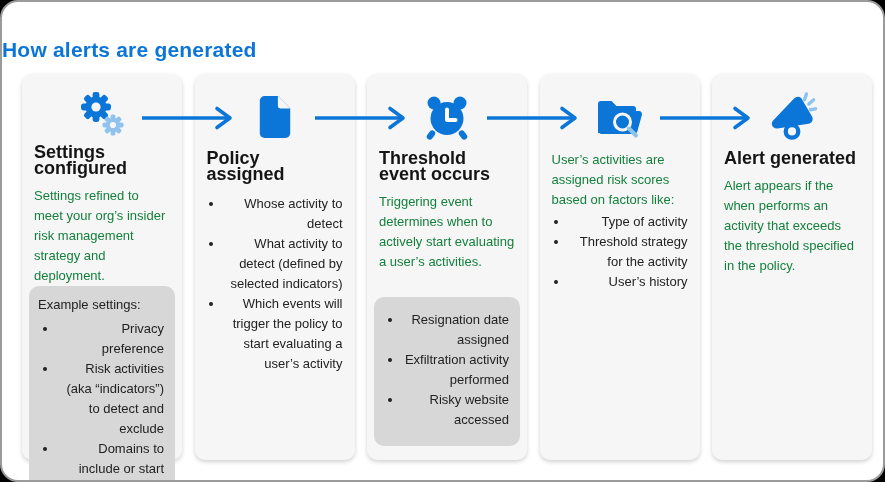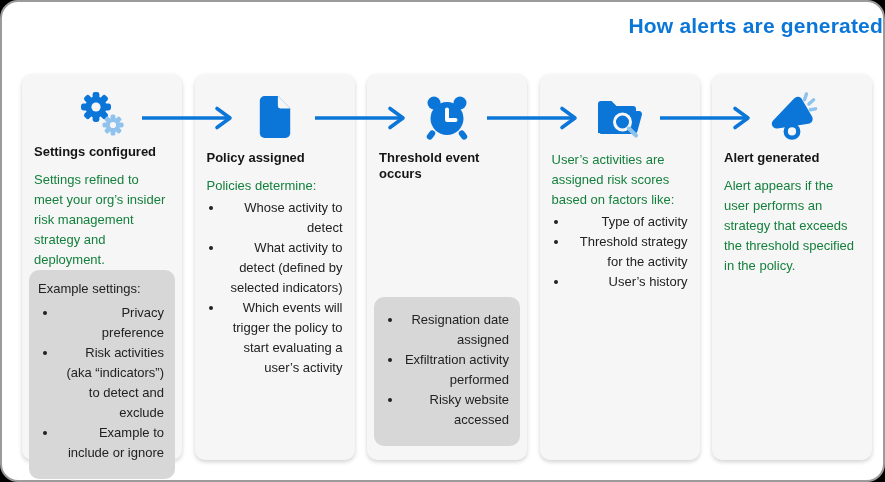--- a/index.html
+++ b/index.html
@@ -2,35 +2,35 @@
 <html><head>
 <meta charset="utf-8">
 <style>
   html, body { margin:0; padding:0; background:#000; }
   .frame {
     position:relative; width:885px; height:482px; box-sizing:border-box;
     background:#fff; border:2px solid #9b9b9b; border-radius:18px;
     overflow:hidden; font-family:"Liberation Sans", sans-serif;
   }
   .diagram-title {
-    position:absolute; top:12px; left:0; width:100%; text-align:right;
+    position:absolute; top:36px; left:0; width:100%; text-align:left;
     font-size:21px; font-weight:700; color:#0b76d8; letter-spacing:.2px;
   }
   .cards {
     position:absolute; top:72px; left:20px; width:850px; height:386px;
     display:flex; justify-content:space-between;
   }
   .card {
     width:160px; box-sizing:border-box; background:#f6f6f6;
     border-radius:10px; padding:14px 12px 10px;
     display:flex; flex-direction:column;
     box-shadow:0 2px 4px rgba(0,0,0,.18);
   }
   .icon-area { height:58px; display:flex; align-items:center; justify-content:center; margin-bottom:4px; }
-  .card-heading { margin:0 0 10px; font-size:13px; line-height:16px; font-weight:700; color:#151515; }
+  .card-heading { margin:0 0 10px; font-size:18px; line-height:16px; font-weight:700; color:#151515; }
   .card-intro { margin:0; font-size:13px; line-height:20px; color:#15803d; }
   ul.card-bullets { margin:2px 0 0; padding-left:17px; font-size:13px; line-height:20px; color:#222; }
   ul.card-bullets li, .example-box li { padding-left:1px;text-align:right; }
   .example-box {
     margin:auto -5px 4px; background:#d7d7d7; border-radius:10px;
     padding:9px 7px 12px 9px; font-size:13px; line-height:20px; color:#222;
   }
   .example-label { margin:0; }
   .example-box ul { margin:4px; padding-left:16px; }
   .arrow { position:absolute; width:94px; height:28px; }
@@ -68,34 +68,33 @@
           </g>
         </svg>
       </div>
       <h3 class="card-heading">Settings configured</h3>
       <p class="card-intro">Settings refined to meet your org’s insider risk management strategy and deployment.</p>
       <div class="example-box">
         <p class="example-label">Example settings:</p>
         <ul>
           <li>Privacy preference</li>
           <li>Risk activities (aka “indicators”) to detect and exclude</li>
-          <li>Example to include or ignore</li>
+          <li>Domains to include or start</li>
         </ul>
       </div>
     </div>
 
     <div class="card">
       <div class="icon-area">
         <svg width="38" height="46" viewBox="0 0 40 48">
           <path fill="#0b76d8" d="M4 7 a5 5 0 0 1 5-5 h14 l13 13 v26 a5 5 0 0 1 -5 5 H9 a5 5 0 0 1 -5-5 z"></path>
           <path fill="#f6f6f6" d="M23 2 l13 13 h-10.5 a2.5 2.5 0 0 1 -2.5-2.5 z"></path>
         </svg>
       </div>
       <h3 class="card-heading">Policy assigned</h3>
-      <p class="card-intro">Policies determine:</p>
       <ul class="card-bullets">
         <li>Whose activity to detect</li>
         <li>What activity to detect (defined by selected indicators)</li>
         <li>Which events will trigger the policy to start evaluating a user’s activity</li>
       </ul>
     </div>
 
     <div class="card">
       <div class="icon-area">
         <svg width="50" height="50" viewBox="0 0 50 50">
@@ -103,20 +102,21 @@
             <circle cx="12" cy="11" r="6.5"></circle>
             <circle cx="38" cy="11" r="6.5"></circle>
             <rect x="6" y="38" width="6" height="10" rx="3" transform="rotate(38 9 43)"></rect>
             <rect x="38" y="38" width="6" height="10" rx="3" transform="rotate(-38 41 43)"></rect>
             <circle cx="25" cy="26.5" r="16.5"></circle>
           </g>
           <path d="M25 17.5 V28 h8.5" fill="none" stroke="#fff" stroke-width="4" stroke-linecap="round" stroke-linejoin="round"></path>
         </svg>
       </div>
       <h3 class="card-heading">Threshold event occurs</h3>
+      <p class="card-intro">Triggering event determines when to actively start evaluating a user’s activities.</p>
       <div class="example-box">
         <ul>
           <li>Resignation date assigned</li>
           <li>Exfiltration activity performed</li>
           <li>Risky website accessed</li>
         </ul>
       </div>
     </div>
 
     <div class="card">
@@ -144,21 +144,21 @@
           <circle cx="28" cy="42" r="6.5" fill="none" stroke="#0b76d8" stroke-width="4.5"></circle>
           <path d="M12 34 L34 11 L44.5 29 Z" fill="#0b76d8" stroke="#0b76d8" stroke-width="10" stroke-linejoin="round"></path>
           <g stroke="#8fc3ee" stroke-width="3.5" stroke-linecap="round">
             <line x1="43" y1="3" x2="41" y2="9"></line>
             <line x1="50.5" y1="9" x2="45.5" y2="13.5"></line>
             <line x1="52.5" y1="18.5" x2="47" y2="19.5"></line>
           </g>
         </svg>
       </div>
       <h3 class="card-heading">Alert generated</h3>
-      <p class="card-intro">Alert appears if the user performs an strategy that exceeds the threshold specified in the policy.</p>
+      <p class="card-intro">Alert appears if the when performs an activity that exceeds the threshold specified in the policy.</p>
     </div>
 
   </div>
 
   <svg class="arrow arrow-1" viewBox="0 0 94 28">
     <line x1="2" y1="14" x2="88" y2="14" stroke="#0b76d8" stroke-width="3.6"></line>
     <path d="M77 4.5 L90 14 L77 23.5" fill="none" stroke="#0b76d8" stroke-width="3.6" stroke-linecap="round" stroke-linejoin="round"></path>
   </svg>
   <svg class="arrow arrow-2" viewBox="0 0 94 28">
     <line x1="2" y1="14" x2="88" y2="14" stroke="#0b76d8" stroke-width="3.6"></line>

